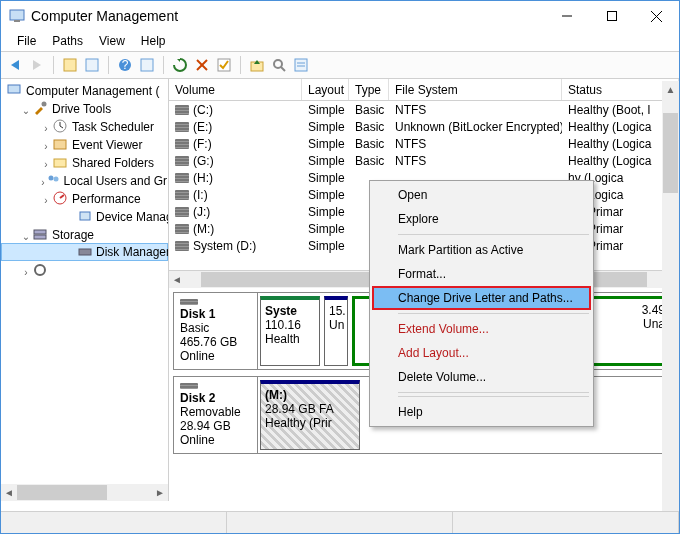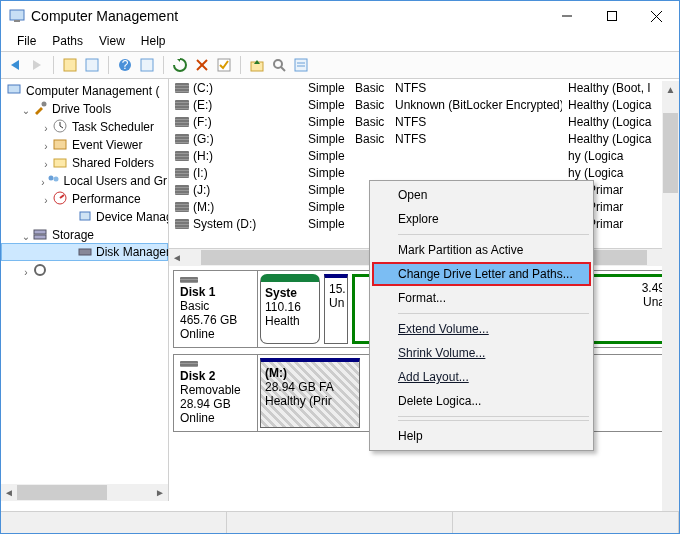--- a/index.html
+++ b/index.html
@@ -32,39 +32,39 @@
 .disk-ico{width:14px;height:10px;background:repeating-linear-gradient(#777,#777 2px,#999 2px,#999 3px);border-radius:1px;display:inline-block;}
 .vol-scroll{height:17px;background:#f0f0f0;display:flex;align-items:center;}
 .vol-scroll .thumb{height:15px;background:#cdcdcd;flex:1;margin:0 16px;}
 .vol-scroll .arrow{width:16px;height:15px;background:#f0f0f0;display:flex;align-items:center;justify-content:center;color:#666;font-size:10px;}
 .disks { flex:1; overflow:hidden; padding:4px; background:#fff; position:relative;}
 .disk-block { border:1px solid #888; margin-bottom:6px; display:flex; height:78px; }
 .disk-info{width:84px;border-right:1px solid #888;padding:6px;display:flex;flex-direction:column;}
 .disk-info .dname{font-weight:bold;}
 .disk-parts{flex:1;display:flex;position:relative;}
 .part{border:1px solid #666;margin:3px 2px;padding:4px;overflow:hidden;font-size:11px;}
-.part.sys{border-top:8px solid #15803d;border-radius:7px;}
+.part.sys{border-top:4px solid #15803d;}
 .part.pri{border-top:4px solid #00007f;}
 .part.ext{border:3px solid #008000;}
 .part.unalloc{background:repeating-linear-gradient(45deg,#eee,#eee 3px,#ccc 3px,#ccc 6px);}
 .legend{position:absolute;bottom:0;left:170px;right:12px;height:22px;border-top:1px solid #d0d0d0;display:flex;align-items:center;padding:0 8px;gap:6px;font-size:11px;background:#fff;}
 .legend .sw{width:10px;height:10px;display:inline-block;}
 .statusbar{height:22px;border-top:1px solid #d0d0d0;display:flex;background:#f0f0f0;position:absolute;bottom:0;left:0;right:0;}
 .statusbar .sect{flex:1;border-right:1px solid #d0d0d0;}
 
 .tree-hscroll{position:absolute;bottom:0;left:0;right:0;height:17px;background:#f0f0f0;display:flex;align-items:center;}
 .tree-hscroll .arrow{width:16px;text-align:center;color:#666;font-size:10px;}
 .tree-hscroll .thumb{height:15px;background:#cdcdcd;width:90px;}
 .right-vscroll{position:absolute;right:0;top:80px;bottom:22px;width:17px;background:#f0f0f0;}
 .right-vscroll .thumb{width:15px;height:80px;background:#cdcdcd;margin:16px 1px;}
 .right-vscroll .arrow{width:17px;height:16px;display:flex;align-items:center;justify-content:center;color:#666;font-size:10px;}
 
 .ctx-menu{position:absolute;left:368px;top:179px;width:225px;background:#f2f2f2;border:1px solid #a0a0a0;box-shadow:3px 3px 4px rgba(0,0,0,0.25);padding:2px;z-index:100;}
 .ctx-item{height:24px;display:flex;align-items:center;padding:0 14px 0 26px;font-size:12px;}
-.ctx-item.disabled{color:#0f172a;text-decoration:underline;}
+.ctx-item.disabled{color:#b91c1c;}
 .ctx-item.selected{background:#7bbdf3;border:2px solid #e01b24;padding:0 12px 0 24px;}
 .ctx-sep{height:1px;background:#d0d0d0;margin:3px 2px 3px 26px;}
 svg{display:block;}
 </style>
 </head>
 <body>
 
 <div class="titlebar">
   <span class="title-icon">
     <svg width="16" height="16">
@@ -281,20 +281,27 @@
       </div>
     <div class="tree-hscroll">
         <span class="arrow">◄</span>
         <span class="thumb"></span>
         <span style="flex:1"></span>
         <span class="arrow">►</span>
       </div>
   </div>
 
   <div class="right">
+    <div class="vol-header">
+      <div class="col col-vol">Volume</div>
+      <div class="col col-layout">Layout</div>
+      <div class="col col-type">Type</div>
+      <div class="col col-fs">File System</div>
+      <div class="col col-status">Status</div>
+    </div>
     <div class="vol-body" id="vol-body">
         <div class="vol-row">
           <div class="cell col-vol">
             <span class="disk-ico"></span>
             <span>(C:)</span>
           </div>
   <div class="cell col-layout">Simple</div>
   <div class="cell col-type">Basic</div>
   <div class="cell col-fs">NTFS</div>
   <div class="cell col-status">Healthy (Boot, I</div>
@@ -444,23 +451,22 @@
   <div class="sect"></div>
     <div class="sect"></div>
     <div class="sect"></div>
 </div>
 
 <div class="ctx-menu">
   <div class="ctx-item">Open</div>
   <div class="ctx-item">Explore</div>
   <div class="ctx-sep"></div>
   <div class="ctx-item">Mark Partition as Active</div>
+  <div class="ctx-item">Format...</div>
   <div class="ctx-item selected">Change Drive Letter and Paths...</div>
-  <div class="ctx-item">Format...</div>
   <div class="ctx-sep"></div>
   <div class="ctx-item disabled">Extend Volume...</div>
-  <div class="ctx-item disabled">Shrink Volume...</div>
   <div class="ctx-item disabled">Add Layout...</div>
-  <div class="ctx-item">Delete Logica...</div>
+  <div class="ctx-item">Delete Volume...</div>
   <div class="ctx-sep"></div>
   <div class="ctx-sep"></div>
   <div class="ctx-item">Help</div>
 </div>
 
 </body></html>

